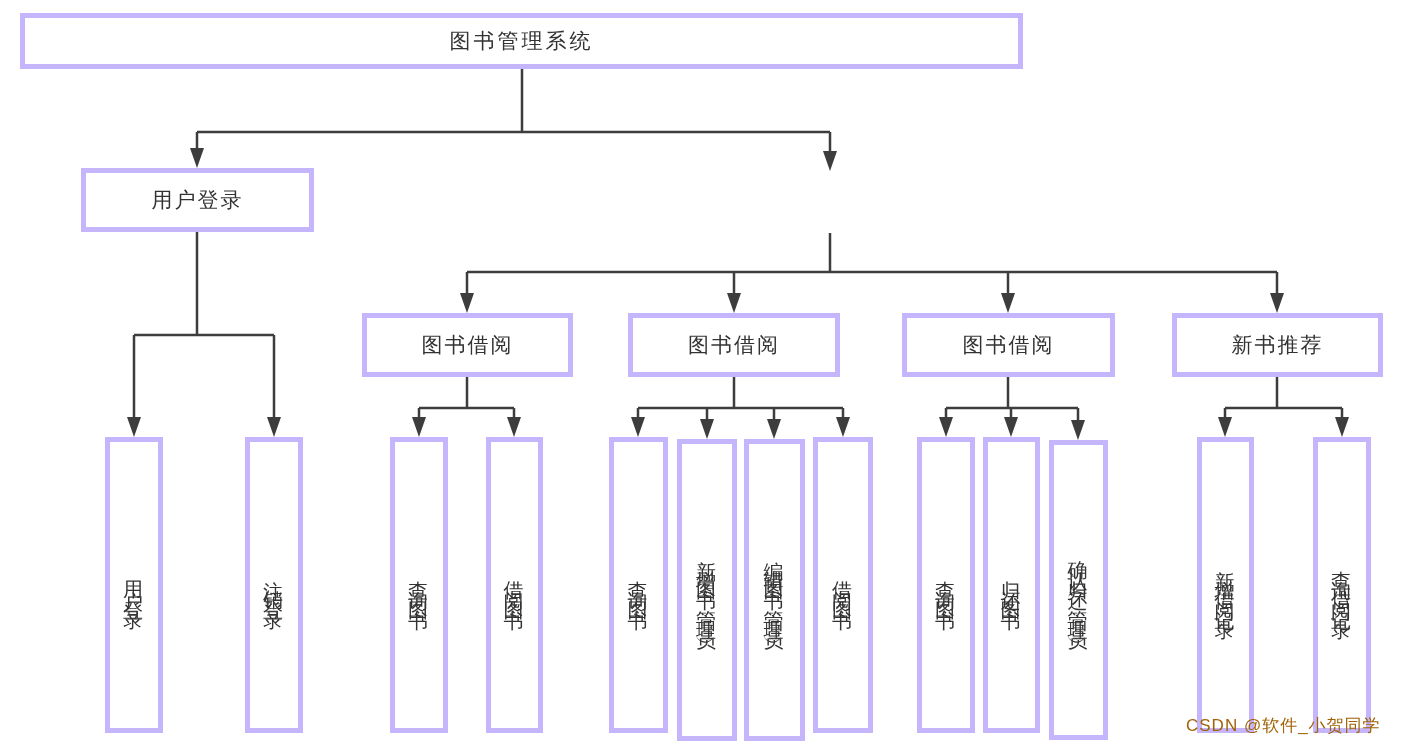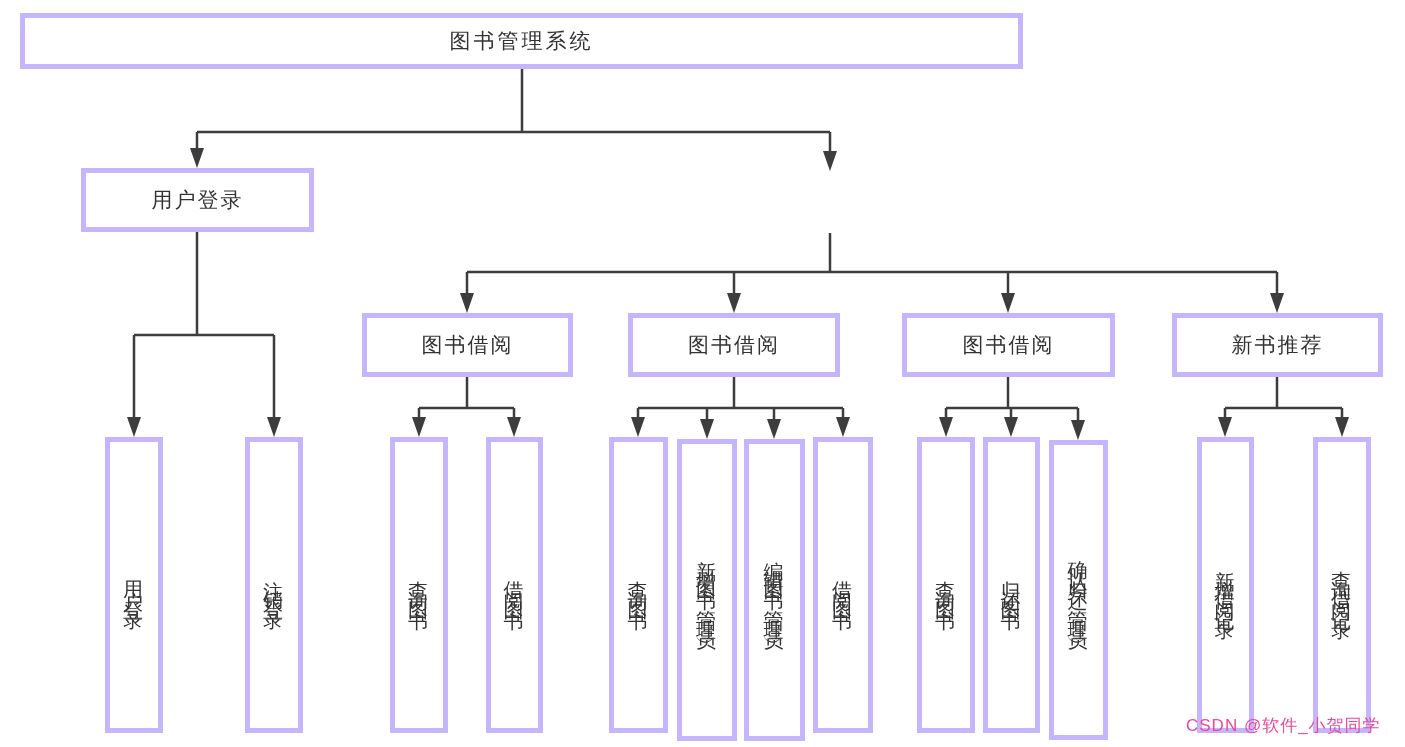--- a/index.html
+++ b/index.html
@@ -31,21 +31,21 @@
     writing-mode:vertical-rl;
     text-orientation:mixed;
     font-size:20px;
     letter-spacing:10px;
     white-space:nowrap;
   }
   .watermark{
     position:absolute;
     left:1186px;top:714px;
     font-size:17px;
-    color:#ec4899;
+    color:#a16207;
     letter-spacing:1px;
     white-space:nowrap;
   }
   svg .ln{stroke:#3d3d3d;stroke-width:2.5;fill:none;}
   svg .ar{fill:#3d3d3d;stroke:none;}
 </style>
 </head>
 <body>
 
 <div class="canvas">

